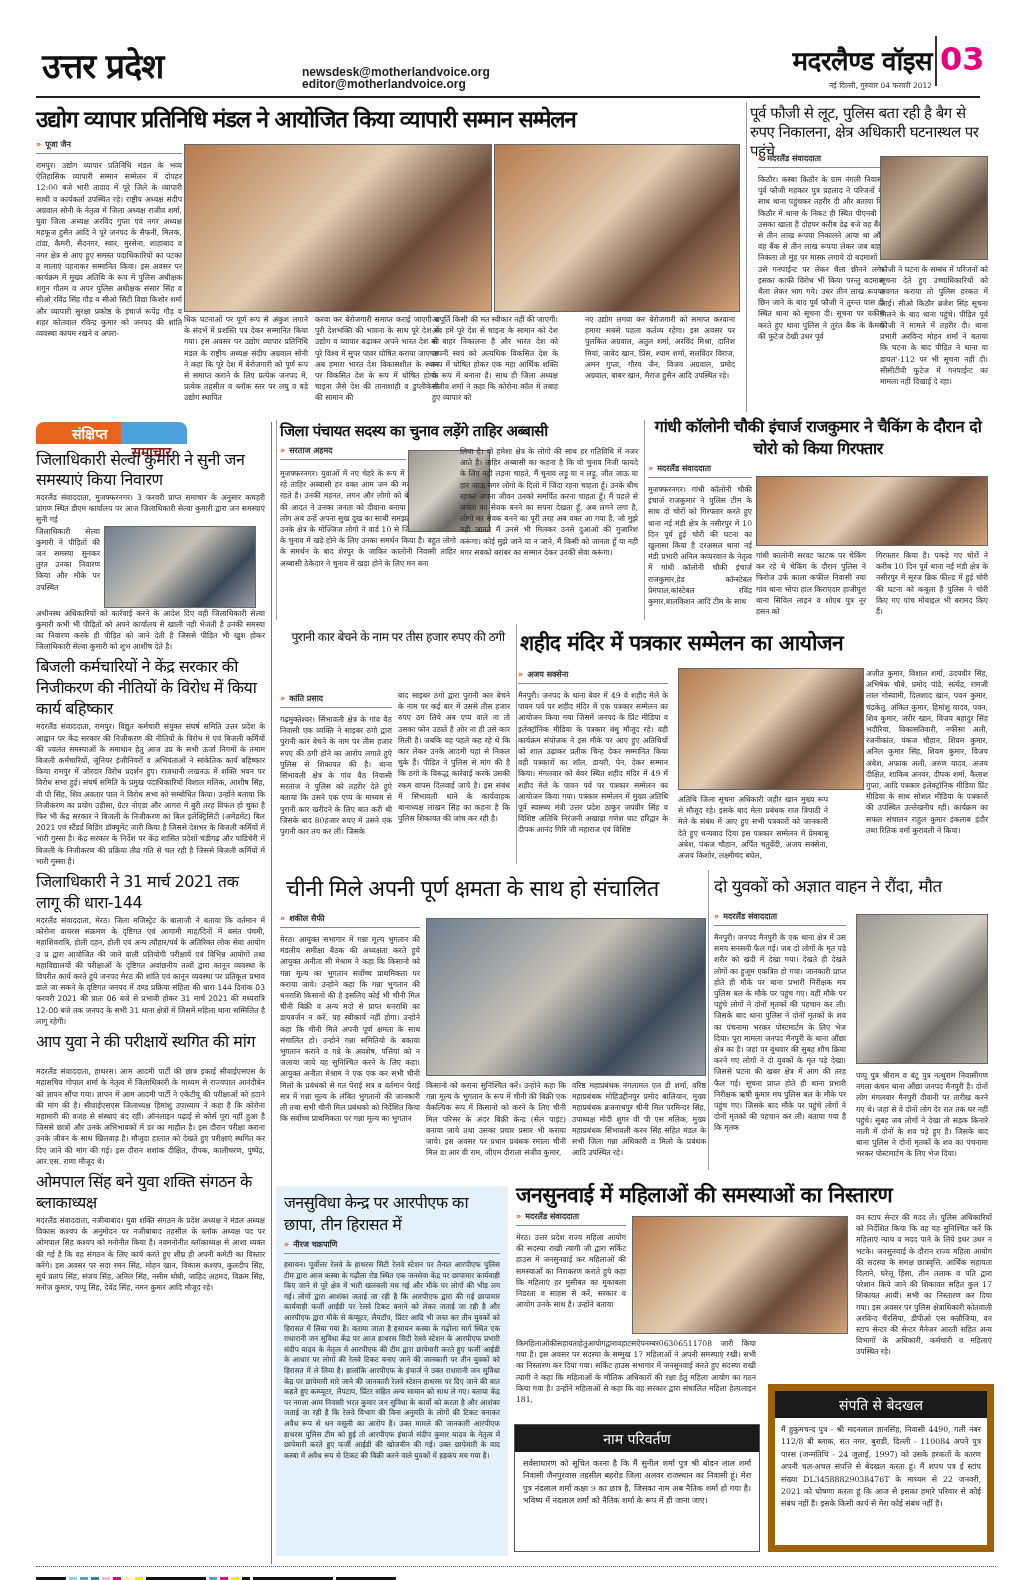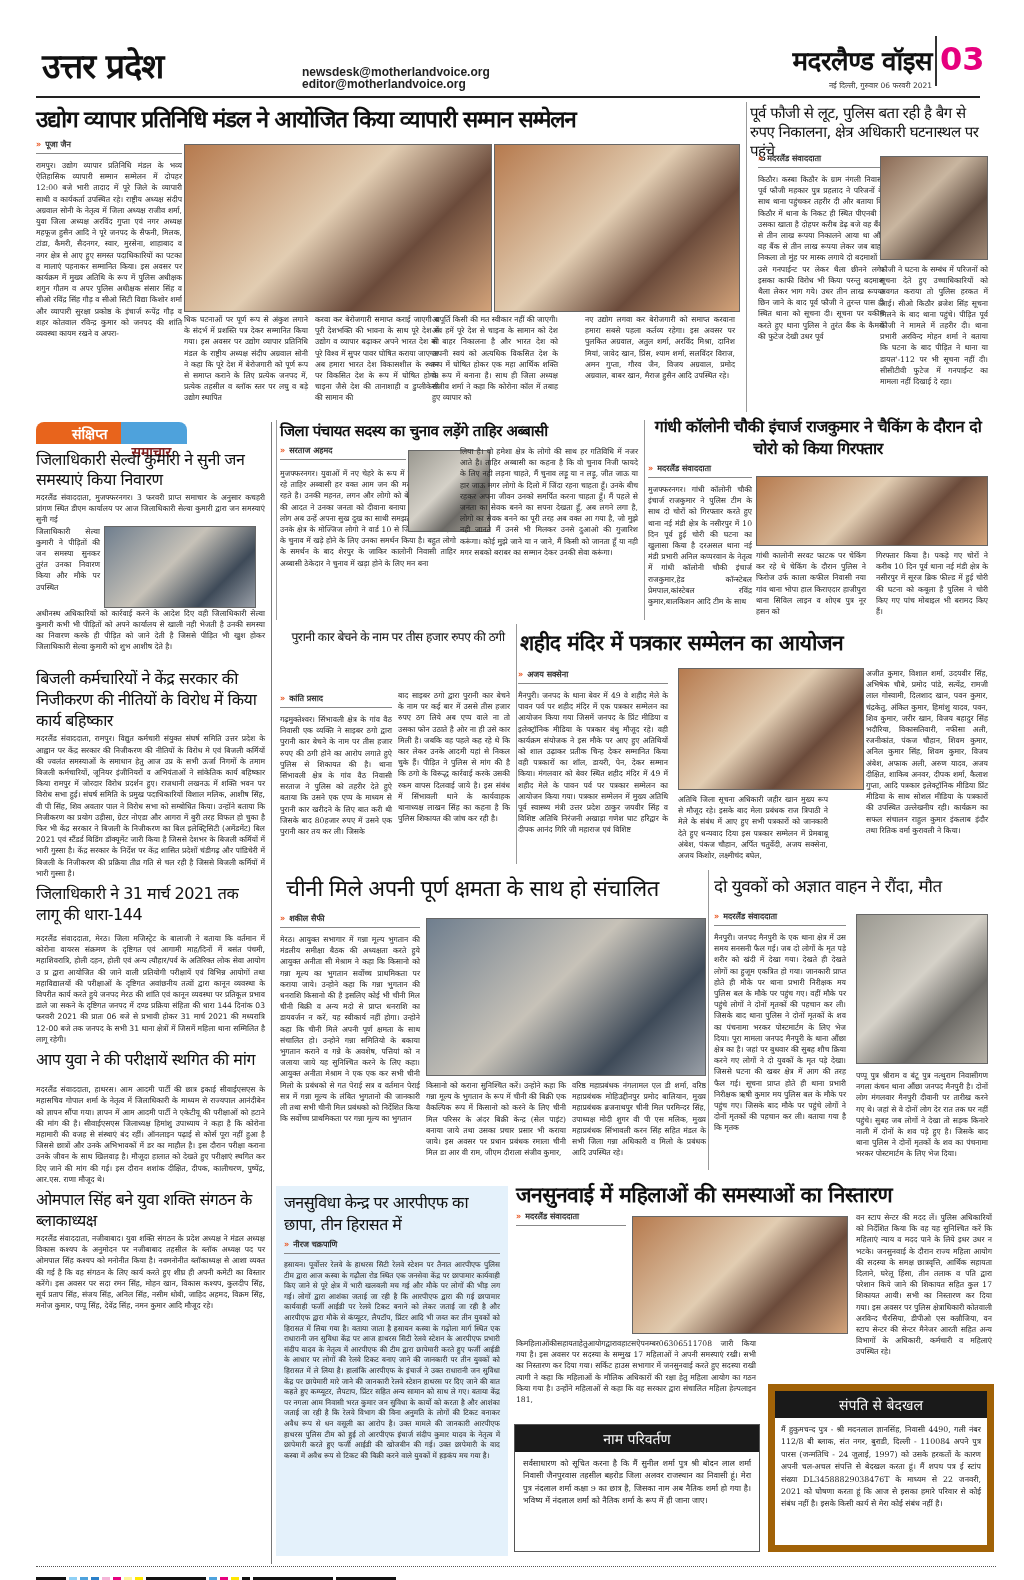--- a/index.html
+++ b/index.html
@@ -24,21 +24,21 @@
 
 <div class="abs" style="left:0;top:0;width:1024px;height:100px">
   <div class="abs head" style="left:42px;top:42px;font-size:34px;letter-spacing:-1px">उत्तर प्रदेश</div>
   <div class="abs" style="left:302px;top:66px;font-family:'Liberation Sans',sans-serif;font-size:12px;line-height:12px;font-weight:bold;color:#222">
     <div>newsdesk@motherlandvoice.org</div>
     <div>editor@motherlandvoice.org</div>
   </div>
   <div class="abs head" style="left:760px;top:42px;font-size:26px;text-align:right;width:172px">मदरलैण्ड वॉइस</div>
   <div class="abs" style="left:935px;top:36px;width:2px;height:50px;background:#333"></div>
   <div class="abs" style="left:940px;top:40px;font-family:'DejaVu Sans',sans-serif;font-weight:bold;font-size:32px;color:#e6007e">03</div>
-  <div class="abs" style="left:800px;top:80px;width:132px;text-align:right;font-family:'DejaVu Sans',sans-serif;font-size:7.5px;color:#333">नई दिल्ली, गुरुवार 06 फरवरी 2021</div>
+  <div class="abs" style="left:800px;top:80px;width:132px;text-align:right;font-family:'DejaVu Sans',sans-serif;font-size:7.5px;color:#333">नई दिल्ली, गुरुवार 04 फरवरी 2012</div>
   <div class="abs rule" style="left:36px;top:96px;width:944px;height:2px"></div>
 </div>
 
 <div class="abs head" style="left:36px;top:103px;width:710px;font-size:22.5px;white-space:nowrap;letter-spacing:-1.2px">उद्योग व्यापार प्रतिनिधि मंडल ने आयोजित किया व्यापारी सम्मान सम्मेलन</div>
 <div class="abs" style="left:36px;top:138px;width:146px">
   <div class="byline"><span class="arrow">»</span><span>पूजा जैन</span></div>
   <div class="body-text">रामपुर। उद्योग व्यापार प्रतिनिधि मंडल के भव्य ऐतिहासिक व्यापारी सम्मान सम्मेलन में दोपहर 12:00 बजे भारी तादाद में पूरे जिले के व्यापारी साथी व कार्यकर्ता उपस्थित रहे। राष्ट्रीय अध्यक्ष संदीप अग्रवाल सोनी के नेतृत्व में जिला अध्यक्ष राजीव शर्मा, युवा जिला अध्यक्ष अरविंद गुप्ता एवं नगर अध्यक्ष महफूज हुसैन आदि ने पूरे जनपद के सैफनी, मिलक, टांडा, कैमरी, सैदनगर, स्वार, मुरसेना, शाहाबाद व नगर क्षेत्र से आए हुए समस्त पदाधिकारियों का पटका व मालाएं पहनाकर सम्मानित किया। इस अवसर पर कार्यक्रम में मुख्य अतिथि के रूप में पुलिस अधीक्षक शगुन गौतम व अपर पुलिस अधीक्षक संसार सिंह व सीओ रविंद्र सिंह गौड़ व सीओ सिटी विद्या किशोर शर्मा और व्यापारी सुरक्षा प्रकोष्ठ के इंचार्ज रूपेंद्र गौड़ व शहर कोतवाल रविन्द्र कुमार को जनपद की शांति व्यवस्था कायम रखने व अपरा-</div>
 </div>
 <div class="abs photo warm" style="left:184px;top:144px;width:308px;height:168px"></div>
 <div class="abs photo warm" style="left:494px;top:144px;width:246px;height:168px"></div>
@@ -60,26 +60,26 @@
     <div style="background:#e8641c;color:#fff;font-family:'DejaVu Sans',sans-serif;font-weight:bold;font-size:14px;padding:2px 14px 0 36px;border-radius:8px 0 0 0">संक्षिप्त</div>
     <div style="background:#4ea2dc;color:#7f1d1d;font-family:'DejaVu Sans',sans-serif;font-weight:bold;font-size:14px;padding:20px 16px 0 10px;border-radius:0 8px 0 0">समाचार</div>
   </div>
   <div style="padding-right:6px">
     <div class="head" style="font-size:16px;line-height:20px;font-weight:normal;margin-bottom:2px">जिलाधिकारी सेल्वा कुमारी ने सुनी जन समस्याएं किया निवारण</div>
     <div class="body-text" style="font-family:'DejaVu Sans',sans-serif">मदरलैंड संवाददाता, मुजफ्फरनगर। 3 फरवरी प्राप्त समाचार के अनुसार कचहरी प्रांगण स्थित डीएम कार्यालय पर आज जिलाधिकारी सेल्वा कुमारी द्वारा जन समस्याएं सुनी गई</div>
     <div style="display:flex;gap:4px">
       <div class="body-text" style="width:64px;font-family:'DejaVu Sans',sans-serif">जिलाधिकारी सेल्वा कुमारी ने पीड़ितों की जन समस्या सुनकर तुरंत उनका निवारण किया और मौके पर उपस्थित</div>
       <div class="photo blue" style="width:152px;height:82px"></div>
     </div>
-    <div class="body-text" style="font-family:'DejaVu Sans',sans-serif;margin-bottom:16px">अधीनस्थ अधिकारियों को कार्रवाई करने के आदेश दिए वही जिलाधिकारी सेल्वा कुमारी कभी भी पीड़ितों को अपने कार्यालय से खाली नही भेजती है उनकी समस्या का निवारण करके ही पीड़ित को जाने देती है जिससे पीड़ित भी खुश होकर जिलाधिकारी सेल्वा कुमारी को शुभ आशीष देते है।</div>
+    <div class="body-text" style="font-family:'DejaVu Sans',sans-serif;margin-bottom:4px">अधीनस्थ अधिकारियों को कार्रवाई करने के आदेश दिए वही जिलाधिकारी सेल्वा कुमारी कभी भी पीड़ितों को अपने कार्यालय से खाली नही भेजती है उनकी समस्या का निवारण करके ही पीड़ित को जाने देती है जिससे पीड़ित भी खुश होकर जिलाधिकारी सेल्वा कुमारी को शुभ आशीष देते है।</div>
 
     <div class="head" style="font-size:16px;line-height:21px;font-weight:normal;margin-bottom:2px">बिजली कर्मचारियों ने केंद्र सरकार की निजीकरण की नीतियों के विरोध में किया कार्य बहिष्कार</div>
     <div class="body-text" style="font-family:'DejaVu Sans',sans-serif;margin-bottom:4px">मदरलैंड संवाददाता, रामपुर। विद्युत कर्मचारी संयुक्त संघर्ष समिति उत्तर प्रदेश के आह्वान पर केंद्र सरकार की निजीकरण की नीतियों के विरोध मे एवं बिजली कर्मियों की ज्वलंत समस्याओं के समाधान हेतु आज उप्र के सभी ऊर्जा निगमों के तमाम बिजली कर्मचारियों, जूनियर इंजीनियरों व अभियंताओं ने सांकेतिक कार्य बहिष्कार किया रामपुर में जोरदार विरोध प्रदर्शन हुए। राजधानी लखनऊ में शक्ति भवन पर विरोध सभा हुई। संघर्ष समिति के प्रमुख पदाधिकारियों विशाल मलिक, आशीष सिंह, वी पी सिंह, शिव अवतार पाल ने विरोध सभा को सम्बोधित किया। उन्होंने बताया कि निजीकरण का प्रयोग उड़ीसा, ग्रेटर नोएडा और आगरा में बुरी तरह विफल हो चुका है फिर भी केंद्र सरकार ने बिजली के निजीकरण का बिल इलेक्ट्रिसिटी (अमेंडमेंट) बिल 2021 एवं स्टैंडर्ड बिडिंग डॉक्यूमेंट जारी किया है जिससे देशभर के बिजली कर्मियों में भारी गुस्सा है। केंद्र सरकार के निर्देश पर केंद्र शासित प्रदेशों चंडीगढ़ और पांडिचेरी में बिजली के निजीकरण की प्रक्रिया तीव्र गति से चल रही है जिससे बिजली कर्मियों में भारी गुस्सा है।</div>
 
-    <div class="head" style="font-size:16px;line-height:21px;font-weight:normal;margin-bottom:8px">जिलाधिकारी ने 31 मार्च 2021 तक लागू की धारा-144</div>
+    <div class="head" style="font-size:16px;line-height:21px;font-weight:normal;margin-bottom:2px">जिलाधिकारी ने 31 मार्च 2021 तक लागू की धारा-144</div>
     <div class="body-text" style="font-family:'DejaVu Sans',sans-serif;margin-bottom:4px">मदरलैंड संवाददाता, मेरठ। जिला मजिस्ट्रेट के बालाजी ने बताया कि वर्तमान में कोरोना वायरस संक्रमण के दृष्टिगत एवं आगामी माह/दिनों में बसंत पंचमी, महाशिवरात्रि, होली दहन, होली एवं अन्य त्यौहार/पर्व के अतिरिक्त लोक सेवा आयोग उ प्र द्वारा आयोजित की जाने वाली प्रतियोगी परीक्षायें एवं विभिन्न आयोगों तथा महाविद्यालयों की परीक्षाओं के दृष्टिगत अवांछनीय तत्वों द्वारा कानून व्यवस्था के विपरीत कार्य करते हुये जनपद मेरठ की शांति एवं कानून व्यवस्था पर प्रतिकूल प्रभाव डाले जा सकने के दृष्टिगत जनपद में दण्ड प्रक्रिया संहिता की धारा 144 दिनांक 03 फरवरी 2021 की प्रातः 06 बजे से प्रभावी होकर 31 मार्च 2021 की मध्यरात्रि 12-00 बजे तक जनपद के सभी 31 थाना क्षेत्रों में जिसमें महिला थाना सम्मिलित है लागू रहेगी।</div>
 
     <div class="head" style="font-size:16px;line-height:21px;font-weight:normal;margin-bottom:14px">आप युवा ने की परीक्षायें स्थगित की मांग</div>
     <div class="body-text" style="font-family:'DejaVu Sans',sans-serif;margin-bottom:4px">मदरलैंड संवाददाता, हाथरस। आम आदमी पार्टी की छात्र इकाई सीवाईएसएस के महासचिव गोपाल शर्मा के नेतृत्व में जिलाधिकारी के माध्यम से राज्यपाल आनंदीबेन को ज्ञापन सौंपा गया। ज्ञापन में आम आदमी पार्टी ने एकेटीयू की परीक्षाओं को हटाने की मांग की है। सीवाईएसएस जिलाध्यक्ष हिमांशु उपाध्याय ने कहा है कि कोरोना महामारी की वजह से संस्थाएं बंद रहीं। ऑनलाइन पढ़ाई से कोर्स पूरा नहीं हुआ है जिससे छात्रों और उनके अभिभावकों में डर का माहौल है। इस दौरान परीक्षा कराना उनके जीवन के साथ खिलवाड़ है। मौजूदा हालात को देखते हुए परीक्षाएं स्थगित कर दिए जाने की मांग की गई। इस दौरान शशांक दीक्षित, दीपक, कालीचरण, पुष्पेंद्र, आर.एस. राणा मौजूद थे।</div>
 
     <div class="head" style="font-size:16px;line-height:21px;font-weight:normal;margin-bottom:2px">ओमपाल सिंह बने युवा शक्ति संगठन के ब्लाकाध्यक्ष</div>
     <div class="body-text" style="font-family:'DejaVu Sans',sans-serif">मदरलैंड संवाददाता, नजीबाबाद। युवा शक्ति संगठन के प्रदेश अध्यक्ष ने मंडल अध्यक्ष विकास कश्यप के अनुमोदन पर नजीबाबाद तहसील के ब्लॉक अध्यक्ष पद पर ओमपाल सिंह कश्यप को मनोनीत किया है। नवमनोनीत ब्लॉकाध्यक्ष से आशा व्यक्त की गई है कि वह संगठन के लिए कार्य करते हुए शीघ्र ही अपनी कमेटी का विस्तार करेंगे। इस अवसर पर सदा रमन सिंह, मोहन खान, विकास कश्यप, कुलदीप सिंह, सूर्य प्रताप सिंह, संजय सिंह, अनिल सिंह, नसीम धोबी, जाहिद अहमद, विक्रम सिंह, मनोज कुमार, पप्पू सिंह, देवेंद्र सिंह, नमन कुमार आदि मौजूद रहे।</div>
   </div>
 </div>
 
@@ -135,20 +135,21 @@
 
 <div class="abs" style="left:276px;top:1186px;width:232px;height:370px;background:#e4f1fb;padding:6px 8px">
   <div class="head" style="font-size:16px;line-height:22px;text-align:left;font-weight:normal">जनसुविधा केन्द्र पर आरपीएफ का छापा, तीन हिरासत में</div>
   <div class="byline" style="margin-top:2px"><span class="arrow">»</span><span>नीरज चक्रपाणि</span></div>
   <div class="body-text" style="font-size:7.3px;line-height:10.6px">हसायन। पूर्वोत्तर रेलवे के हाथरस सिटी रेलवे स्टेशन पर तैनात आरपीएफ पुलिस टीम द्वारा आज कस्बा के गढ़ौला रोड स्थित एक जनसेवा केंद्र पर छापामार कार्यवाही किए जाने से पूरे क्षेत्र में भारी खलबली मच गई और मौके पर लोगों की भीड़ लग गई। लोगों द्वारा आशंका जताई जा रही है कि आरपीएफ द्वारा की गई छापामार कार्यवाही फर्जी आईडी पर रेलवे टिकट बनाने को लेकर जताई जा रही है और आरपीएफ द्वारा मौके से कंप्यूटर, लैपटॉप, प्रिंटर आदि भी जब्त कर तीन युवकों को हिरासत में लिया गया है। बताया जाता है हसायन कस्बा के गढ़ोला मार्ग स्थित एक राधारानी जन सुविधा केंद्र पर आज हाथरस सिटी रेलवे स्टेशन के आरपीएफ प्रभारी संदीप यादव के नेतृत्व में आरपीएफ की टीम द्वारा छापेमारी करते हुए फर्जी आईडी के आधार पर लोगों की रेलवे टिकट बनाए जाने की जानकारी पर तीन युवकों को हिरासत में ले लिया है। हालांकि आरपीएफ के इंचार्ज ने उक्त राधारानी जन सुविधा केंद्र पर छापेमारी मारे जाने की जानकारी रेलवे स्टेशन हाथरस पर दिए जाने की बात कहते हुए कम्प्यूटर, लैपटाप, प्रिंटर सहित अन्य सामान को साथ ले गए। बताया केंद्र पर नगला आम निवासी भरत कुमार जन सुविधा के कार्यो को करता है और आशंका जताई जा रही है कि रेलवे विभाग की बिना अनुमति के लोगों की टिकट बनाकर अवैध रूप से धन वसूली का आरोप है। उक्त मामले की जानकारी आरपीएफ हाथरस पुलिस टीम को हुई तो आरपीएफ इंचार्ज संदीप कुमार यादव के नेतृत्व में छापेमारी करते हुए फर्जी आईडी की खोजबीन की गई। उक्त छापेमारी के बाद कस्बा में अवैध रूप से टिकट की बिक्री करने वाले युवकों में हड़कंप मच गया है।</div>
 </div>
 
 <div class="abs head" style="left:516px;top:1180px;width:476px;font-size:21px;white-space:nowrap">जनसुनवाई में महिलाओं की समस्याओं का निस्तारण</div>
 <div class="abs" style="left:516px;top:1210px;width:110px">
   <div class="byline"><span class="arrow">»</span><span>मदरलैंड संवाददाता</span></div>
+  <div class="body-text">मेरठ। उत्तर प्रदेश राज्य महिला आयोग की सदस्या राखी त्यागी जी द्वारा सर्किट हाउस में जनसुनवाई कर महिलाओं की समस्याओं का निराकरण कराते हुये कहा कि महिलाएं हर मुसीबत का मुकाबला निडरता व साहस से करें, सरकार व आयोग उनके साथ है। उन्होंने बताया</div>
 </div>
 <div class="abs photo warm" style="left:632px;top:1216px;width:216px;height:118px"></div>
 <div class="abs body-text" style="left:516px;top:1338px;width:240px">किमहिलाओंकीसहायताहेतुआयोगद्वारावहाटसऐपनम्बर06306511708 जारी किया गया है। इस अवसर पर सदस्या के सम्मुख 17 महिलाओं ने अपनी समस्याएं रखी। सभी का निस्तारण कर दिया गया। सर्किट हाउस सभागार में जनसुनवाई करते हुए सदस्या राखी त्यागी ने कहा कि महिलाओं के मौलिक अधिकारों की रक्षा हेतु महिला आयोग का गठन किया गया है। उन्होंने महिलाओं से कहा कि वह सरकार द्वारा संचालित महिला हेल्पलाइन 181,</div>
 <div class="abs body-text" style="left:856px;top:1212px;width:136px">वन स्टाप सेन्टर की मदद लें। पुलिस अधिकारियों को निर्देशित किया कि वह यह सुनिश्चित करें कि महिलाएं न्याय व मदद पाने के लिये इधर उधर न भटके। जनसुनवाई के दौरान राज्य महिला आयोग की सदस्या के समक्ष छात्रवृत्ति, आर्थिक सहायता दिलाने, घरेलू हिंसा, तीन तलाक व पति द्वारा परेशान किये जाने की शिकायत सहित कुल 17 शिकायत आयी। सभी का निस्तारण कर दिया गया। इस अवसर पर पुलिस क्षेत्राधिकारी कोतवाली अरविन्द चैरसिया, डीपीओ एस कन्नौजिया, वन स्टाप सेन्टर की सेन्टर मैनेजर आरती सहित अन्य विभागों के अधिकारी, कर्मचारी व महिलाएं उपस्थित रहे।</div>
 
 <div class="abs" style="left:514px;top:1424px;width:246px;height:128px;border:1px solid #555">
   <div class="box-title" style="font-size:14px;padding:4px 0;font-weight:normal">नाम परिवर्तण</div>
   <div class="body-text" style="padding:6px 8px;font-size:8px;line-height:12.4px">सर्वसाधारण को सूचित करना है कि मैं सुनील शर्मा पुत्र श्री बोदन लाल शर्मा निवासी जैनपुरवास तहसील बहरोड जिला अलवर राजस्थान का निवासी हूं। मेरा पुत्र नंदलाल शर्मा कक्षा 9 का छात्र है, जिसका नाम अब नैतिक शर्मा हो गया है। भविष्य में नंदलाल शर्मा को नैतिक शर्मा के रूप में ही जाना जाए।</div>
 </div>
 <div class="abs" style="left:768px;top:1384px;width:226px;height:168px;border:7px solid #a16207">

